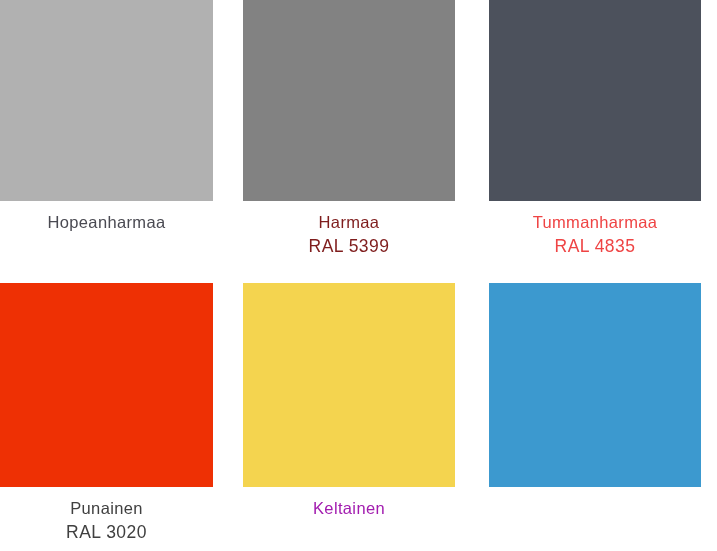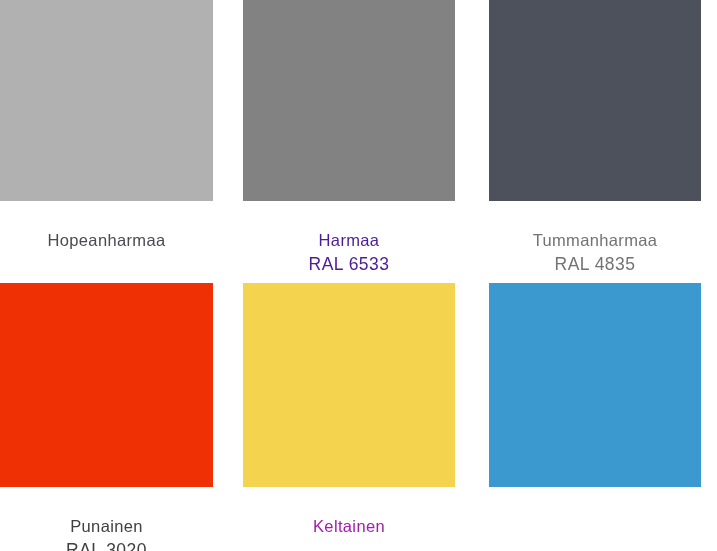--- a/index.html
+++ b/index.html
@@ -41,21 +41,21 @@
     display: block;
     width: 100%;
     height: 201px;
     background: #cccccc;
   }
   .row-1 .swatch-chip {
     height: 204px;
   }
 
   .swatch-caption {
-    margin-top: 28px;
+    margin-top: 10px;
     text-align: center;
     color: #4a4a52;
     font-family: "Liberation Sans", sans-serif;
     font-weight: 300;
     line-height: 1.42;
   }
 
   .swatch-name {
     display: block;
     font-size: 16.5px;
@@ -77,29 +77,29 @@
 
   <div class="swatch-cell col-0 row-0">
     <span class="swatch-chip" style="background: rgb(177, 177, 177);"></span>
     <div class="swatch-caption" style="color: rgb(74, 74, 82);">
       <span class="swatch-name">Hopeanharmaa</span>
     </div>
   </div>
 
   <div class="swatch-cell col-1 row-0">
     <span class="swatch-chip" style="background: rgb(130, 130, 130);"></span>
-    <div class="swatch-caption" style="color: #4c1d95;">
+    <div class="swatch-caption" style="color: #7f1d1d;">
       <span class="swatch-name">Harmaa</span>
-      <span class="swatch-code">RAL 6533</span>
+      <span class="swatch-code">RAL 5399</span>
     </div>
   </div>
 
   <div class="swatch-cell col-2 row-0">
     <span class="swatch-chip" style="background: rgb(76, 81, 92);"></span>
-    <div class="swatch-caption" style="color: #737373;">
+    <div class="swatch-caption" style="color: #ef4444;">
       <span class="swatch-name">Tummanharmaa</span>
       <span class="swatch-code">RAL 4835</span>
     </div>
   </div>
 
   <div class="swatch-cell col-0 row-1">
     <span class="swatch-chip" style="background: rgb(238, 48, 4);"></span>
     <div class="swatch-caption" style="color: #404040;">
       <span class="swatch-name">Punainen</span>
       <span class="swatch-code">RAL 3020</span>

